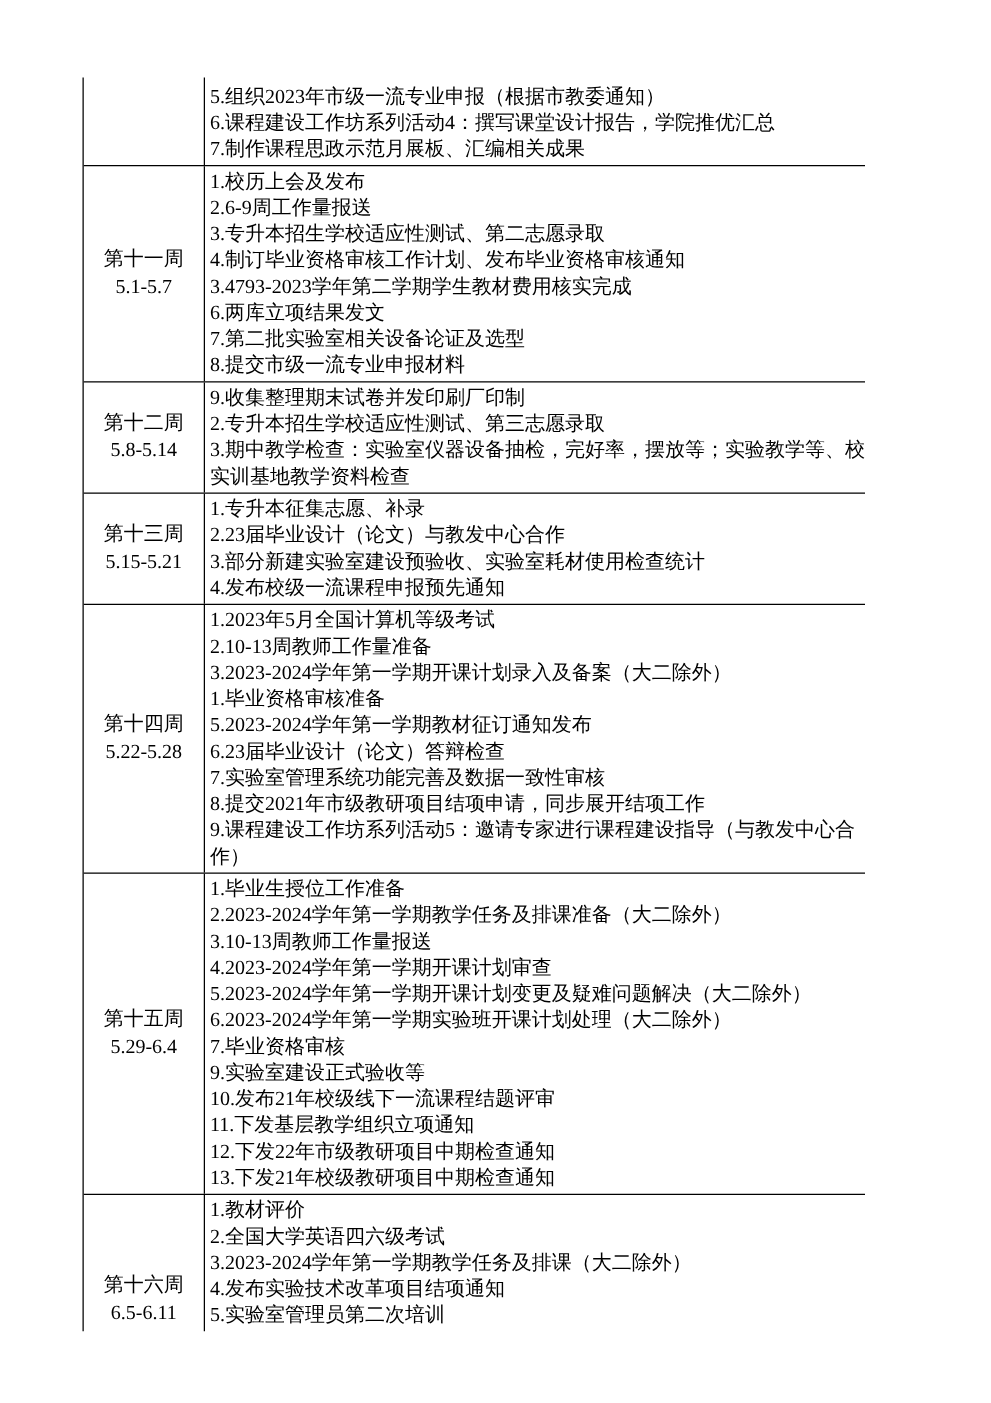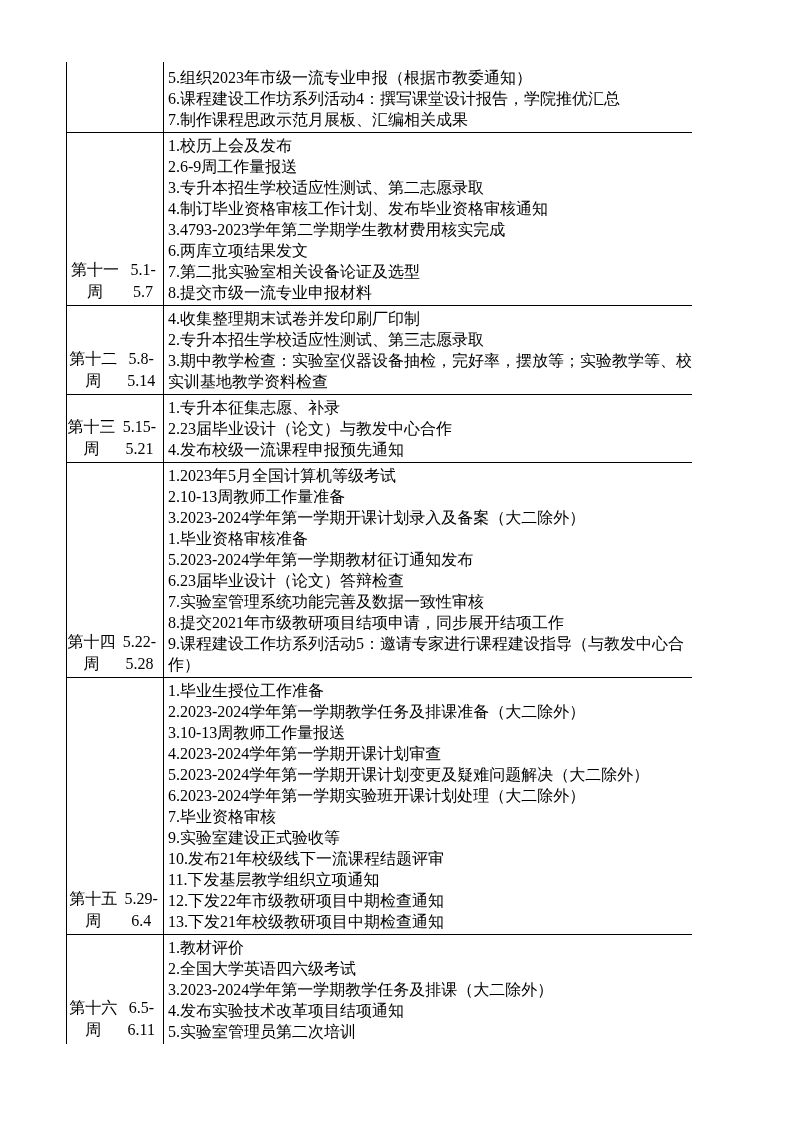--- a/index.html
+++ b/index.html
@@ -31,23 +31,23 @@
   }
   .row + .row {
     border-top: 1.5px solid #000000;
   }
   .week-cell {
     width: 97px;
     flex: 0 0 97px;
     border-right: 1.5px solid #000000;
     box-sizing: border-box;
     display: flex;
-    flex-direction: row;
+    flex-direction: column;
     justify-content: center;
-    align-items: flex-end;
+    align-items: center;
     text-align: center;
     font-size: 16px;
     line-height: 22px;
     padding: 2px 0;
   }
   .row.last .week-cell {
     justify-content: flex-end;
     padding-bottom: 3px;
   }
   .tasks-cell {
@@ -93,33 +93,34 @@
           <div class="task-line">7.第二批实验室相关设备论证及选型</div>
           <div class="task-line">8.提交市级一流专业申报材料</div>
         </div>
       </div>
       <div class="row">
         <div class="week-cell">
           <div>第十二周</div>
           <div>5.8-5.14</div>
         </div>
         <div class="tasks-cell">
-          <div class="task-line">4.收集整理期末试卷并发印刷厂印制</div>
+          <div class="task-line">9.收集整理期末试卷并发印刷厂印制</div>
           <div class="task-line">2.专升本招生学校适应性测试、第三志愿录取</div>
           <div class="task-line">3.期中教学检查：实验室仪器设备抽检，完好率，摆放等；实验教学等、校内实训基地教学资料检查</div>
         </div>
       </div>
       <div class="row">
         <div class="week-cell">
           <div>第十三周</div>
           <div>5.15-5.21</div>
         </div>
         <div class="tasks-cell">
           <div class="task-line">1.专升本征集志愿、补录</div>
           <div class="task-line">2.23届毕业设计（论文）与教发中心合作</div>
+          <div class="task-line">3.部分新建实验室建设预验收、实验室耗材使用检查统计</div>
           <div class="task-line">4.发布校级一流课程申报预先通知</div>
         </div>
       </div>
       <div class="row">
         <div class="week-cell">
           <div>第十四周</div>
           <div>5.22-5.28</div>
         </div>
         <div class="tasks-cell">
           <div class="task-line">1.2023年5月全国计算机等级考试</div>

